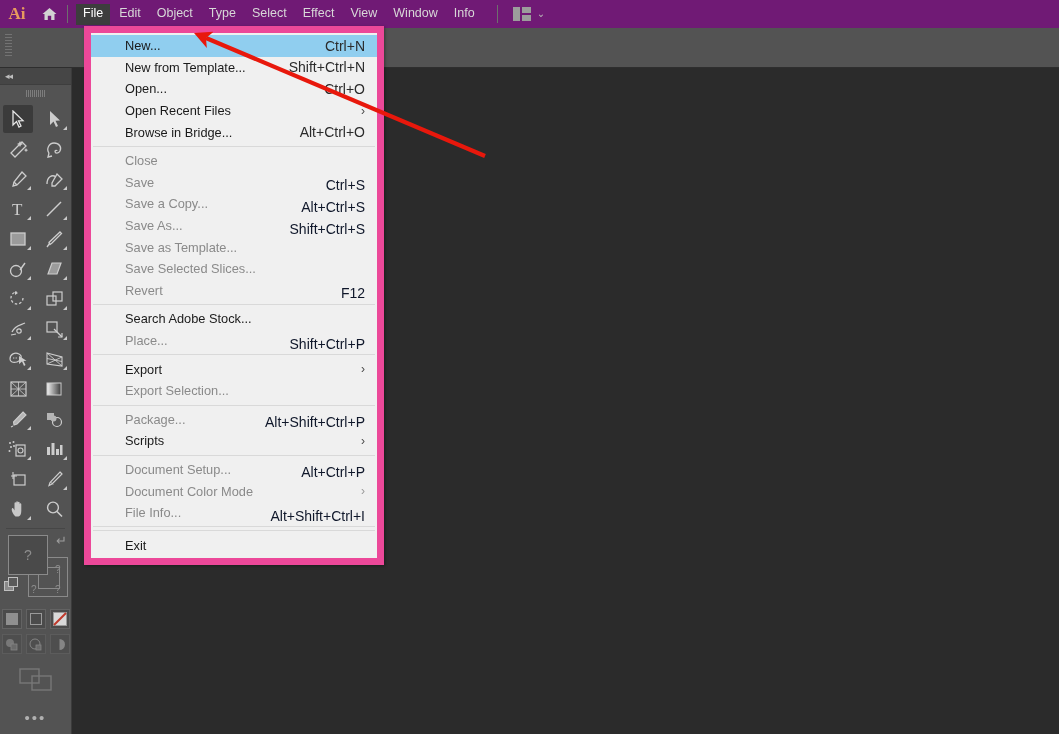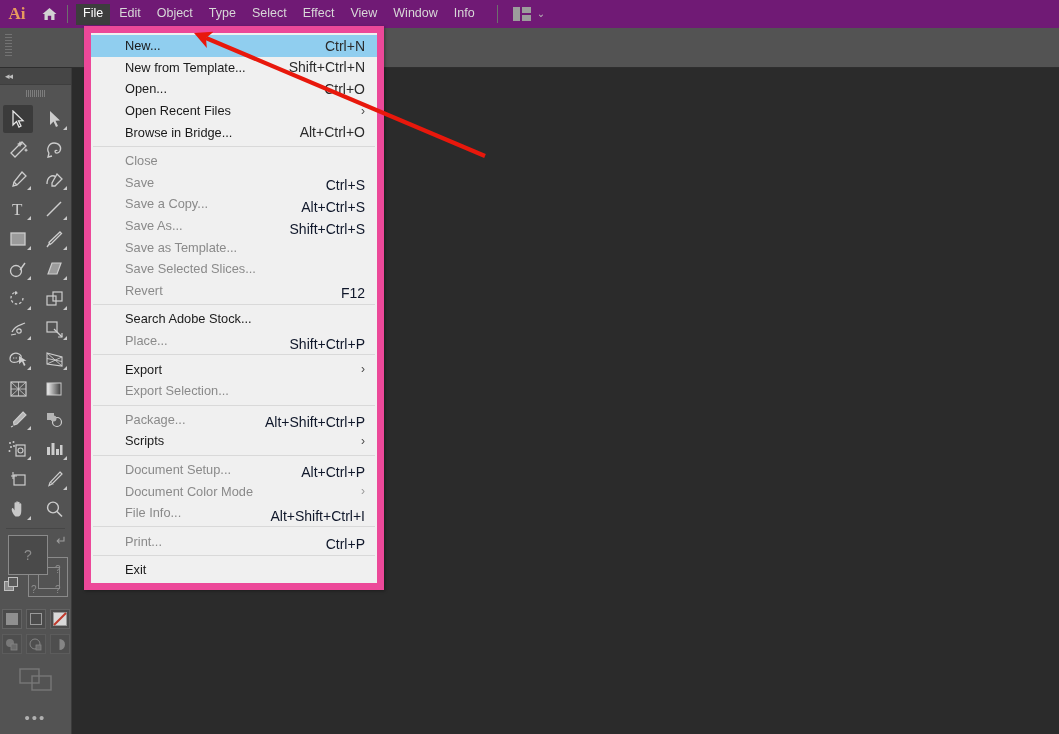--- a/index.html
+++ b/index.html
@@ -750,24 +750,20 @@
     </div>
     <div class="mrow disabled">
       <span class="mlabel">Document Color Mode</span>
       <span class="msub">›</span>
     </div>
     <div class="mrow disabled">
       <span class="mlabel">File Info...</span>
       <span class="mshort">Alt+Shift+Ctrl+I</span>
     </div>
     <div class="msep"></div>
-    <div class="mrow disabled">
-      <span class="mlabel">Print...</span>
-      <span class="mshort">Ctrl+P</span>
-    </div>
     <div class="msep"></div>
     <div class="mrow">
       <span class="mlabel">Exit</span>
     </div>
   </div>
 
 <svg id="annotation">
   <defs>
     <marker id="arrowhead" markerWidth="4.2" markerHeight="4.2" refX="1.1" refY="2.1" orient="auto">
       <path d="M0,0 L4.2,2.1 L0,4.2 L1.1,2.1 Z" fill="#e8180c"></path>

